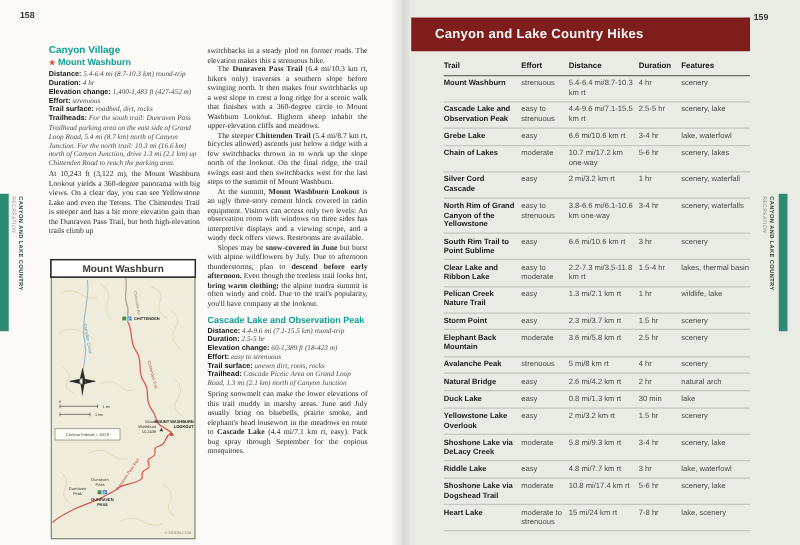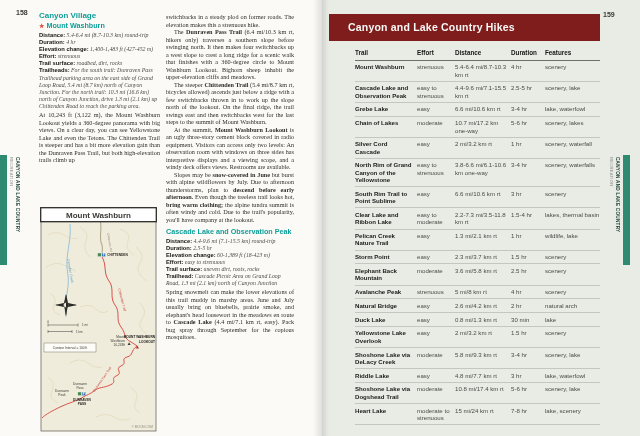--- a/index.html
+++ b/index.html
@@ -7,21 +7,21 @@
        background:#fbfaf7;font-family:"Liberation Serif",serif;}
   .sheet{position:absolute;inset:0;}
   .right-page{position:absolute;left:322px;top:0;width:318px;height:436px;background:#e9ebe5;}
   .spine{position:absolute;left:313px;top:0;width:16px;height:436px;
          background:linear-gradient(to right,rgba(0,0,0,0),rgba(0,0,0,0.10) 55%,rgba(0,0,0,0));}
   
   .pagenum{position:absolute;font-family:"Liberation Sans",sans-serif;font-weight:bold;
            font-size:7px;color:#3a3a36;}
   #pn-left{left:16px;top:9px;}
   #pn-right{left:603px;top:11px;}
-  .col{position:absolute;font-size:6.2px;line-height:7.5px;color:#2e2e2a;}
+  .col{position:absolute;font-size:6.2px;line-height:7.5px;color:#2e2e2a;margin-top:24px;}
   #col1{left:39px;top:12px;width:121px;}
   #col2{left:166px;top:13px;width:128px;}
   .region-heading{font-family:"Liberation Sans",sans-serif;font-weight:bold;
                   font-size:8px;color:#0f9e99;margin:0 0 2px 0;}
   .hike-heading{font-family:"Liberation Sans",sans-serif;font-weight:bold;
                 font-size:7.2px;color:#0f9e99;margin:0 0 2px 0;}
   .hike-heading .star{color:#df4937;font-size:6px;margin-right:2px;}
   .stats{margin:1px 0 1px 0;}
   .stat{font-size:5.8px;line-height:7.1px;}
   .stat-label{font-family:"Liberation Sans",sans-serif;font-weight:bold;color:#161612;}

